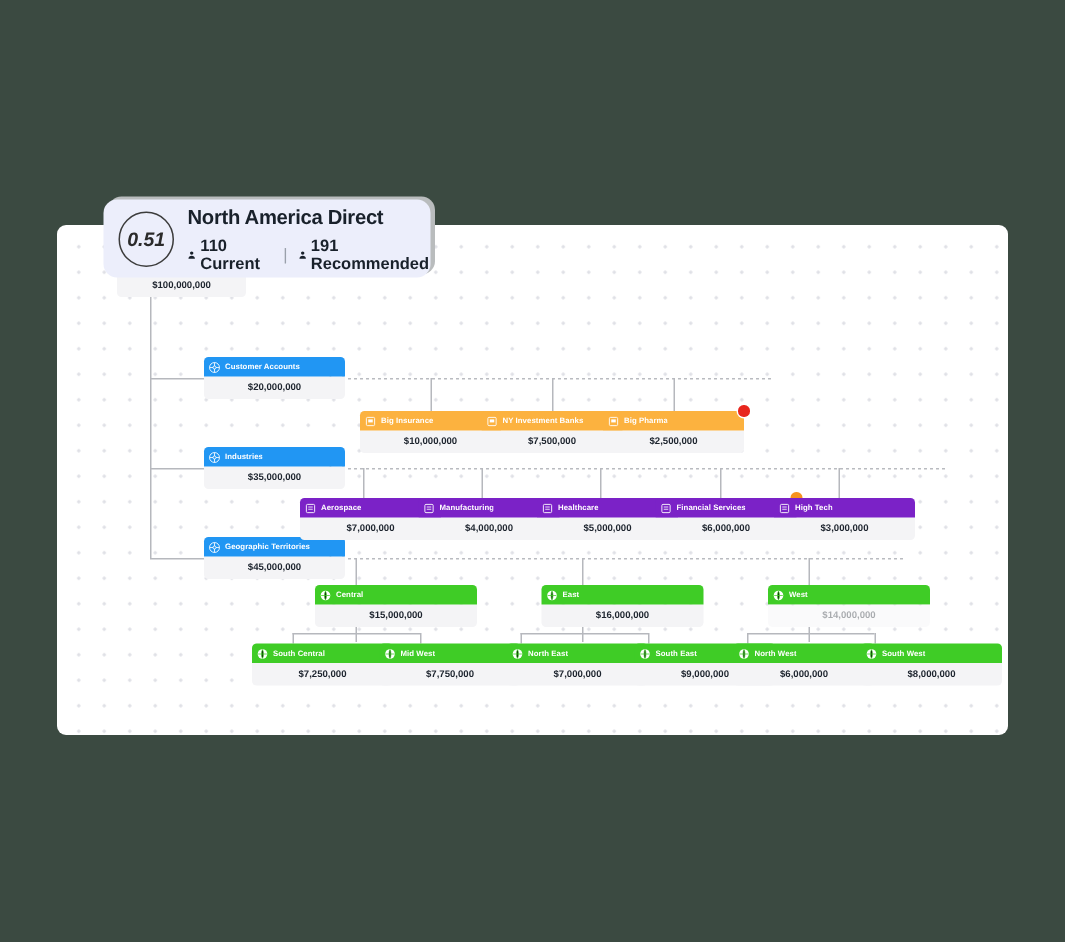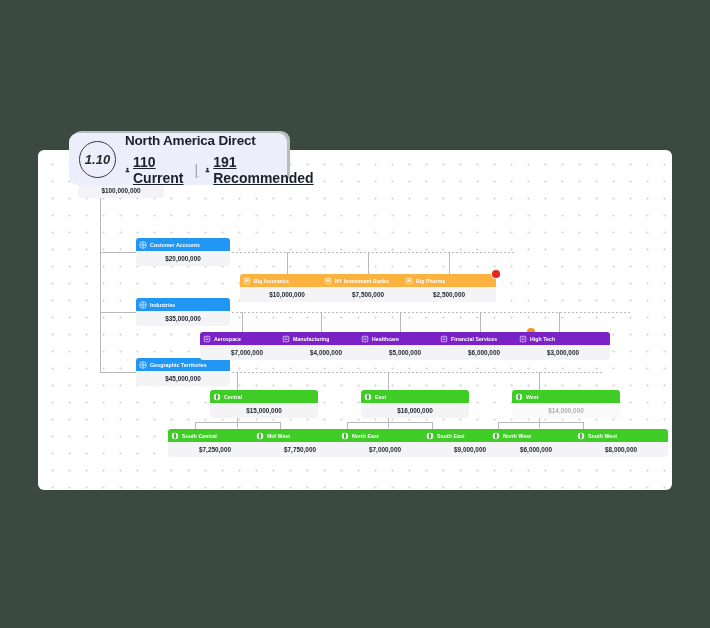--- a/index.html
+++ b/index.html
@@ -34,21 +34,21 @@
   }
   .hdr-badge{
     width:35px;height:35px;border-radius:50%;
     border:1.6px solid #3c3c3c;
     display:flex;align-items:center;justify-content:center;
     font-style:italic;font-size:13px;font-weight:600;color:#2b2b2b;
     flex:0 0 auto;
   }
   .hdr-text{margin-left:9px;}
   .hdr-title{font-size:13.5px;font-weight:700;color:#19212b;letter-spacing:-.2px;}
-  .hdr-sub{display:flex;align-items:center;margin-top:6px;font-size:14px;font-weight:700;color:#19212b;text-decoration:underline;}
+  .hdr-sub{display:flex;align-items:center;margin-top:6px;font-size:11px;font-weight:700;color:#19212b;}
   .hdr-sub .psvg{margin-right:3px;}
   .hdr-div{margin:0 7px;color:#9aa0ab;font-weight:400;}
 
   
   .node{position:absolute;width:94px;}
   .node .cap{
     height:13px;border-radius:3px 3px 0 0;
     display:flex;align-items:center;padding-left:3px;box-sizing:border-box;
     font-size:5.2px;font-weight:600;color:#fff;letter-spacing:.05px;
     position:relative;
@@ -390,21 +390,21 @@
         </svg>
         <span class="lbl">South West</span>
       </div>
       <div class="val">$8,000,000</div>
     </div>
 
   </div>
 
   <div class="hdr-shadow"></div>
   <div class="hdr">
-    <div class="hdr-badge">1.10</div>
+    <div class="hdr-badge">0.51</div>
     <div class="hdr-text">
       <div class="hdr-title">North America Direct</div>
       <div class="hdr-sub">
         <svg class="psvg" width="7" height="8" viewBox="0 0 16 16">
           <circle cx="8" cy="4.4" r="3.3" fill="#19212b"></circle>
           <path d="M1.8 15c0-3.6 2.8-5.8 6.2-5.8s6.2 2.2 6.2 5.8z" fill="#19212b"></path>
         </svg>
         <span>110 Current</span>
         <span class="hdr-div">|</span>
         <svg class="psvg" width="7" height="8" viewBox="0 0 16 16">

